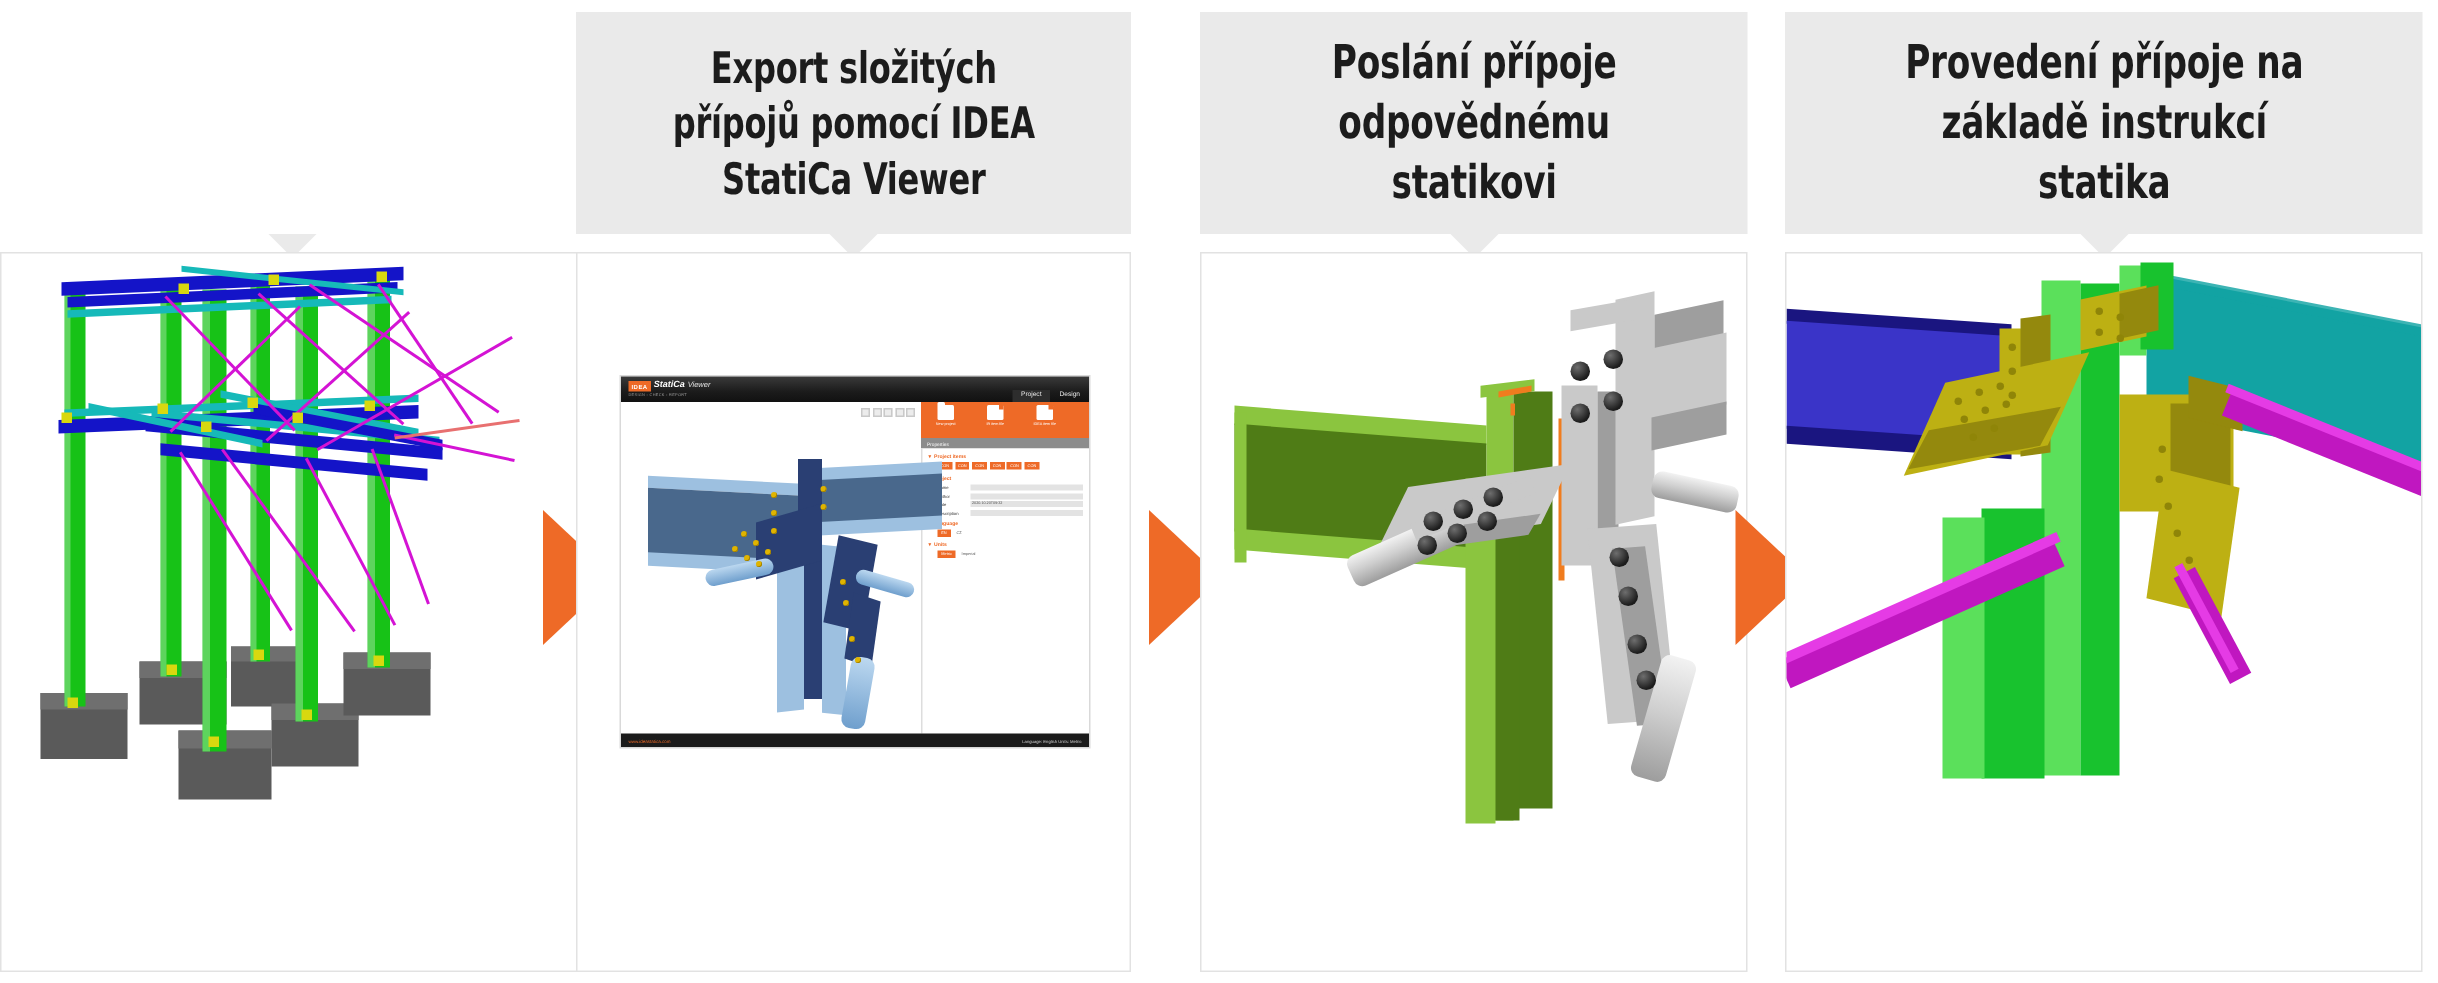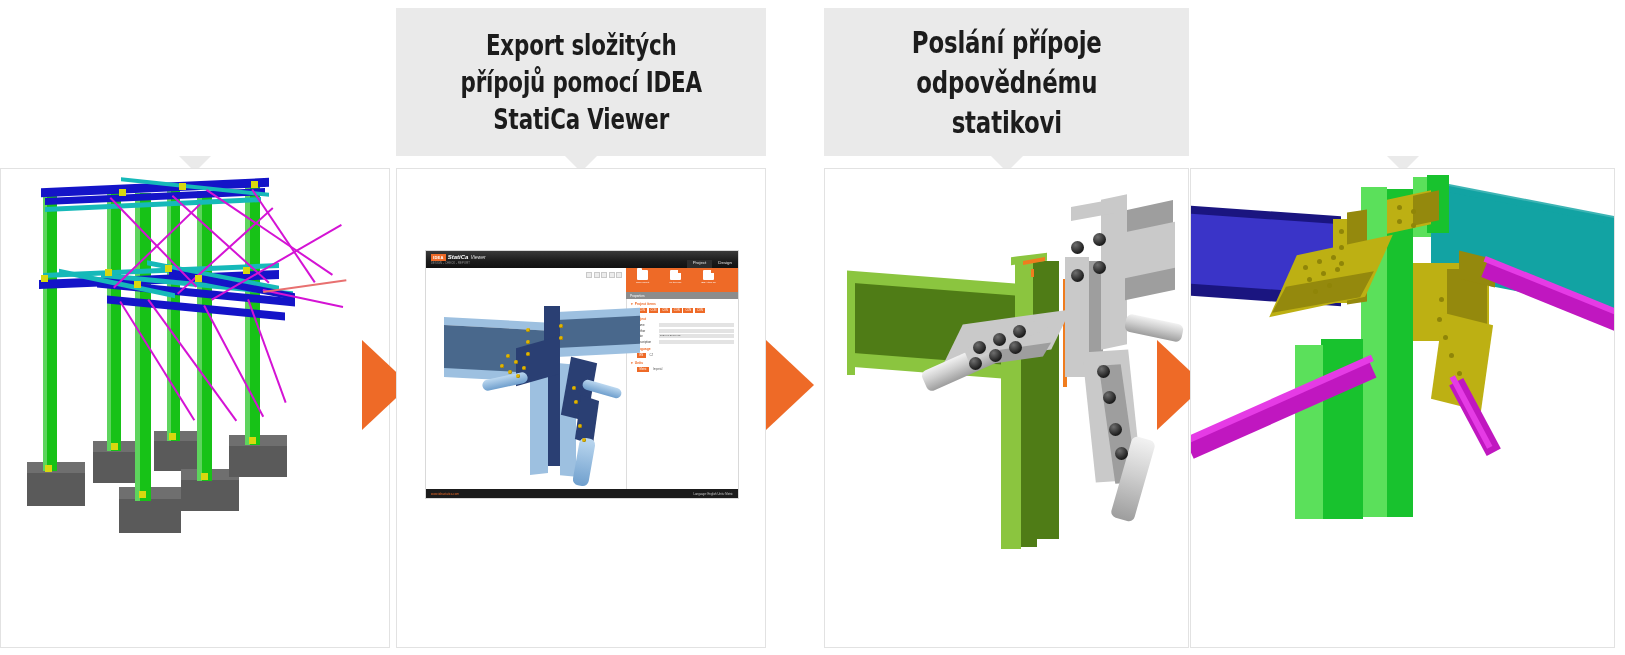--- a/index.html
+++ b/index.html
@@ -231,21 +231,21 @@
         <div class="node" style="left:138px; top:322px;"></div>
         <div class="node" style="left:168px; top:264px;"></div>
         <div class="node" style="left:200px; top:304px;"></div>
         <div class="node" style="left:248px; top:268px;"></div>
       </div>
     </div>
   </div>
 
   <div class="arrow" style="left:362px;"></div>
 
-  <div class="card" style="left:396px;width:370px;padding-left:45px;">
+  <div class="card" style="left:384px;width:370px;padding-left:45px;">
     <div class="card-header">
       <div class="htext small">Export složitých
 přípojů pomocí IDEA
 StatiCa Viewer</div>
     </div>
     <div class="tail"></div>
 
     <div class="card-body">
 
       <div class="viewer">
@@ -391,21 +391,21 @@
         <div class="v-footer">
           <span class="lnk">www.ideastatica.com</span>
           <span class="st">Language: English    Units: Metric</span>
         </div>
       </div>
     </div>
   </div>
 
   <div class="arrow" style="left:766px;"></div>
 
-  <div class="card" style="left:800px;width:365px;margin-left:24px;">
+  <div class="card" style="left:800px;width:365px;">
     <div class="card-header">
       <div class="htext">Poslání přípoje
 odpovědnému
 statikovi</div>
     </div>
     <div class="tail"></div>
 
     <div class="card-body p3">
       <div style="position:absolute;inset:0;">
 
@@ -458,20 +458,25 @@
         <div class="bolt" style="left:278px; top:222px;"></div>
         <div class="bolt" style="left:284px; top:254px;"></div>
         <div class="bolt" style="left:290px; top:278px;"></div>
       </div>
     </div>
   </div>
 
   <div class="arrow" style="left:1157px;"></div>
 
   <div class="card" style="left:1190px;width:425px;">
+    <div class="card-header">
+      <div class="htext">Provedení přípoje na
+základě instrukcí
+statika</div>
+    </div>
     <div class="tail"></div>
 
     <div class="card-body p4">
       <div style="position:absolute;inset:0;">
 
         <div class="b-blue-d" style="left:0px;  top:42px;  width:150px; height:10px; transform:skewY(4deg);"></div>
         <div class="b-blue" style="left:0px;  top:50px;  width:150px; height:72px; transform:skewY(4deg);"></div>
         <div class="b-blue-d" style="left:0px;  top:120px; width:150px; height:12px; transform:skewY(4deg);"></div>
 
         <div class="b-teal" style="left:240px; top:32px;  width:190px; height:92px; transform:skewY(11deg);"></div>

